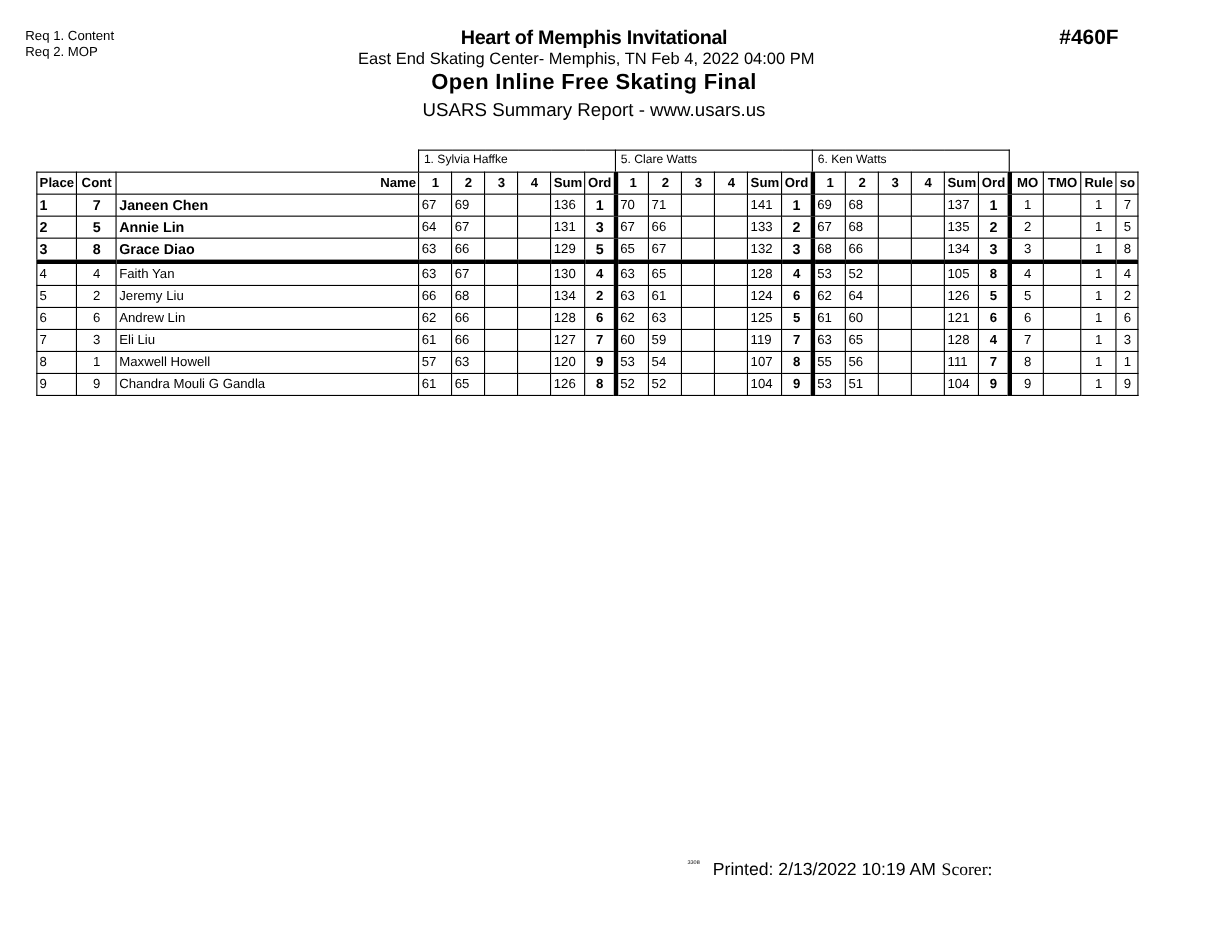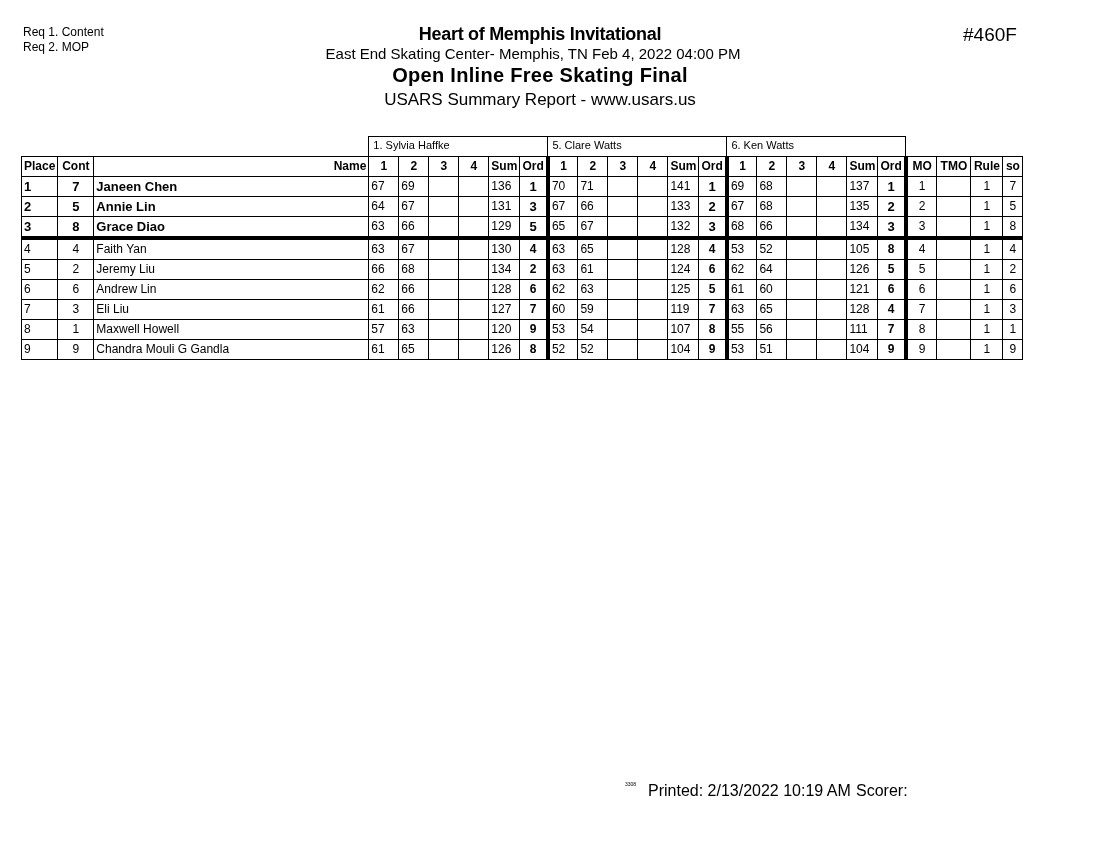--- a/index.html
+++ b/index.html
@@ -1,25 +1,25 @@
 <!DOCTYPE html>
 <html><head>
 <meta charset="utf-8">
 <style>
   html, body { margin:0; padding:0; background:#fff; }
   body { width:1100px; height:850px; position:relative; font-family:"Liberation Sans", sans-serif; color:#000; overflow:hidden; }
   .req { position:absolute; left:23px; top:25px; font-size:12px; line-height:15px; }
-  .event-num { position:absolute; left:963px; top:24px; font-size:19px; font-weight:normal; }
+  .event-num { position:absolute; left:963px; top:24px; font-size:19px; font-weight:bold; }
   .header { position:absolute; left:0; width:1100px; text-align:center; }
   .h-title { top:24px; font-size:18px; font-weight:bold; letter-spacing:-0.3px; margin-left:-10px; }
   .h-venue { top:45px; font-size:15px; margin-left:-17px; }
   .h-event { top:64px; font-size:20px; font-weight:bold; margin-left:-10px; letter-spacing:0.3px; }
   .h-report { top:90px; font-size:17px; margin-left:-10px; }
 
-  table.results { position:absolute; left:21px; top:136px; border-collapse:collapse; font-size:12px; }
+  table.results { position:absolute; left:33px; top:136px; border-collapse:collapse; font-size:12px; }
   table.results td { border:1px solid #000; padding:0 2px; height:19px; line-height:17px; white-space:nowrap; }
   .judge-head td.jname { border-bottom:none; height:19px; vertical-align:top; padding-left:4px; font-size:11px; }
   .judge-head td.blank { border:none; }
   .colhead td { height:19px; text-align:center; border-bottom:3px double #000;font-weight:bold; }
   .colhead td.name { text-align:right; }
   td.num { text-align:left; padding-left:3px; }
   td.ctr { text-align:center; }
   td.sum { text-align:left; padding-right:2px; }
   td.ord { font-weight:bold; text-align:center; border-right:4px solid #000 !important; }
   td.ordlast { border-right:4px solid #000 !important; }
@@ -349,13 +349,13 @@
         <td class="ctr sc">9</td>
         <td class="ctr sc"></td>
         <td class="ctr sc">1</td>
         <td class="ctr sc">9</td>
       </tr>
     </tbody>
 </table>
 
 <div class="ver">3308</div>
 <div class="footer" style="left:648px;">Printed:  2/13/2022  10:19 AM</div>
-<div class="footer" style="left:856px;">Scorer:</div>
+<div class="footer" style="left:856px;font-family:Liberation Serif, serif;">Scorer:</div>
 
 </body></html>

